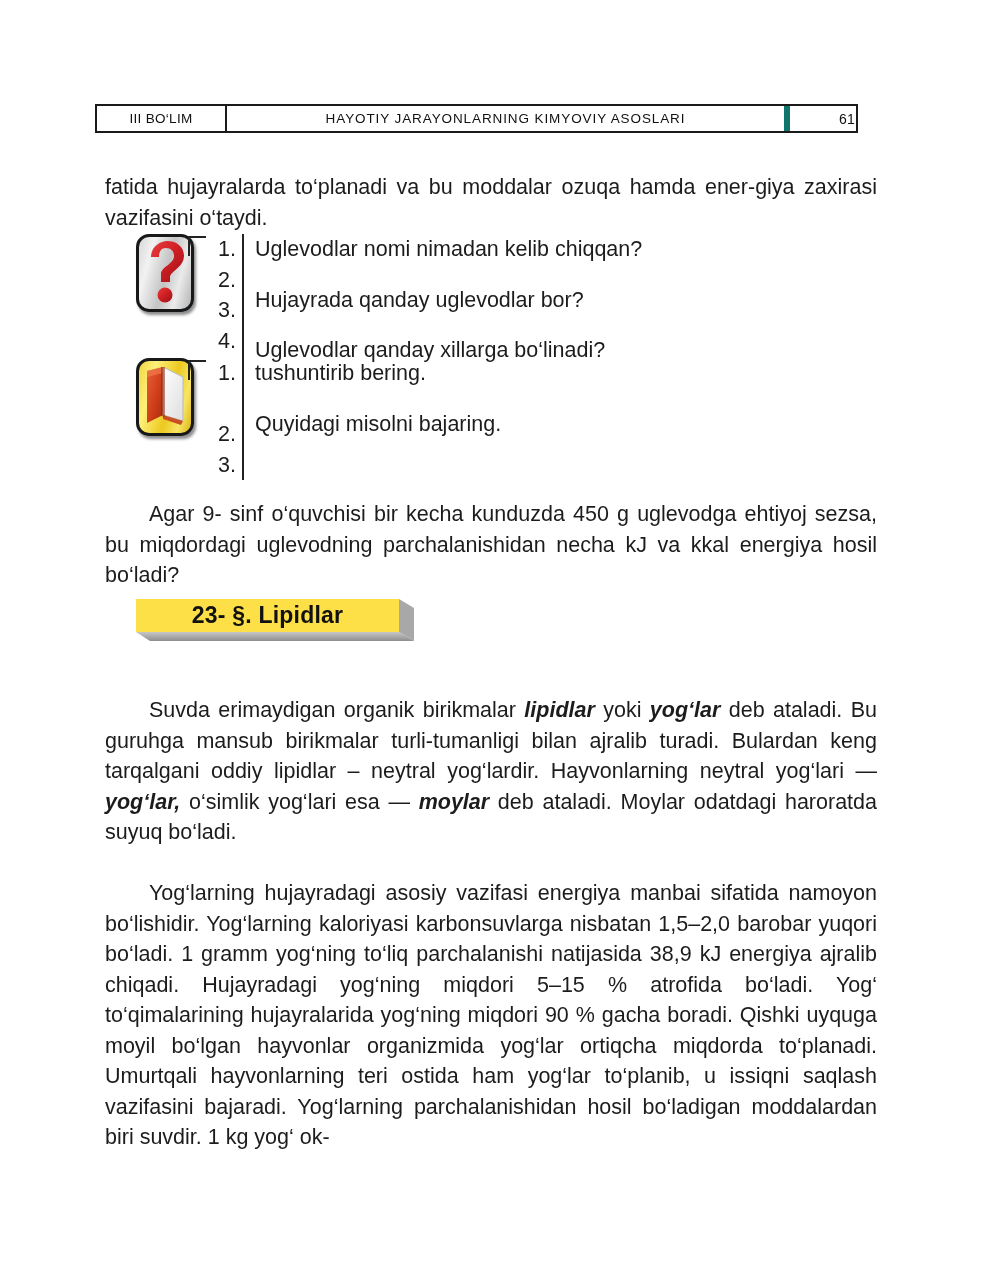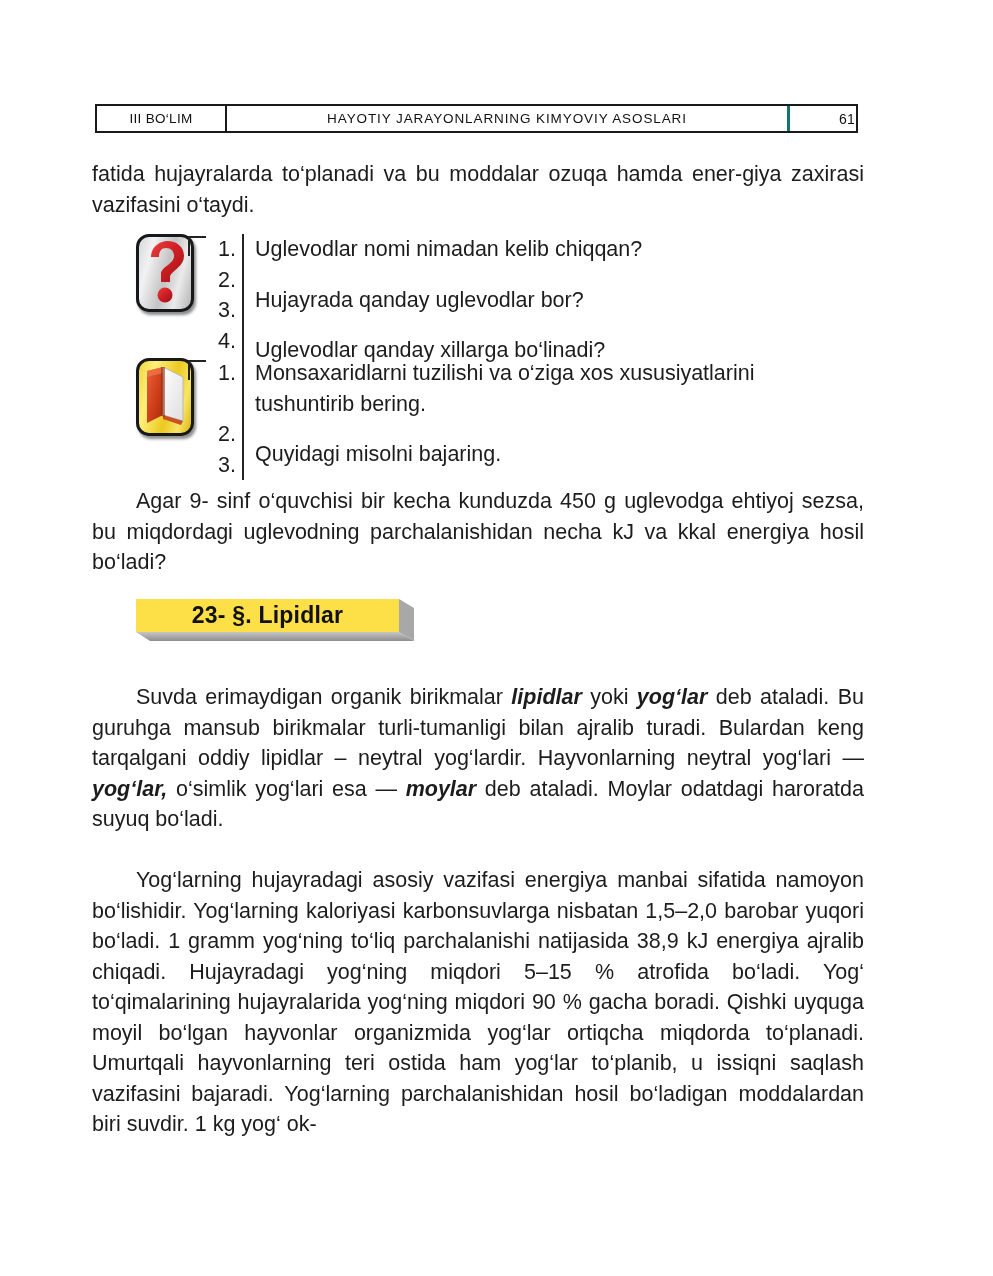--- a/index.html
+++ b/index.html
@@ -46,37 +46,37 @@
     letter-spacing: 0.3px;
     color: #111;
     white-space: nowrap;
   }
   .hdr-section {
     width: 130px;
     border-right: 2px solid #1a1a1a;
   }
   .hdr-title {
     flex: 1;
-    border-right: 3px solid #0f766e;
+    border-right: 6px solid #0f766e;
     letter-spacing: 0.9px;
   }
   .hdr-page {
     width: 66px;
     font-size: 14px;
     padding-left: 48px;
   }
 
   
   .body-col {
     position: absolute;
     left: 88px;
     width: 772px;
   }
   p.para {
-    margin: 4px;
+    margin: 17px;
     font-size: 21.5px;
     line-height: 30.5px;
     text-align: justify;
     text-justify: inter-word;
     color: #1c1c1c;
   }
   p.para.indent { text-indent: 44px; }
   p.para .bi { font-weight: bold; font-style: italic; }
 
   #para-intro { top: 155px; }
@@ -268,21 +268,20 @@
     </div>
     <div class="bracket"></div>
     <div class="qlist">
       <div class="qnums">
         <div class="qnum tall">1.</div>
         <div class="qnum">2.</div>
         <div class="qnum">3.</div>
       </div>
       <div class="qtexts">
         <div class="qtext wrap">
-          <span class="l1">Monsaxaridlarni  tuzilishi  va  o‘ziga  xos  xususiyatlarini</span>
           <span>tushuntirib bering.</span>
         </div>
         <div class="qtext">Quyidagi misolni bajaring.</div>
       </div>
     </div>
   </div>
 
   <p class="para body-col indent" id="para-task">Agar 9- sinf o‘quvchisi bir kecha kunduzda 450 g uglevodga ehtiyoj sezsa, bu miqdordagi uglevodning parchalanishidan necha kJ va kkal energiya hosil bo‘ladi?</p>
 
   <div class="section-head">

